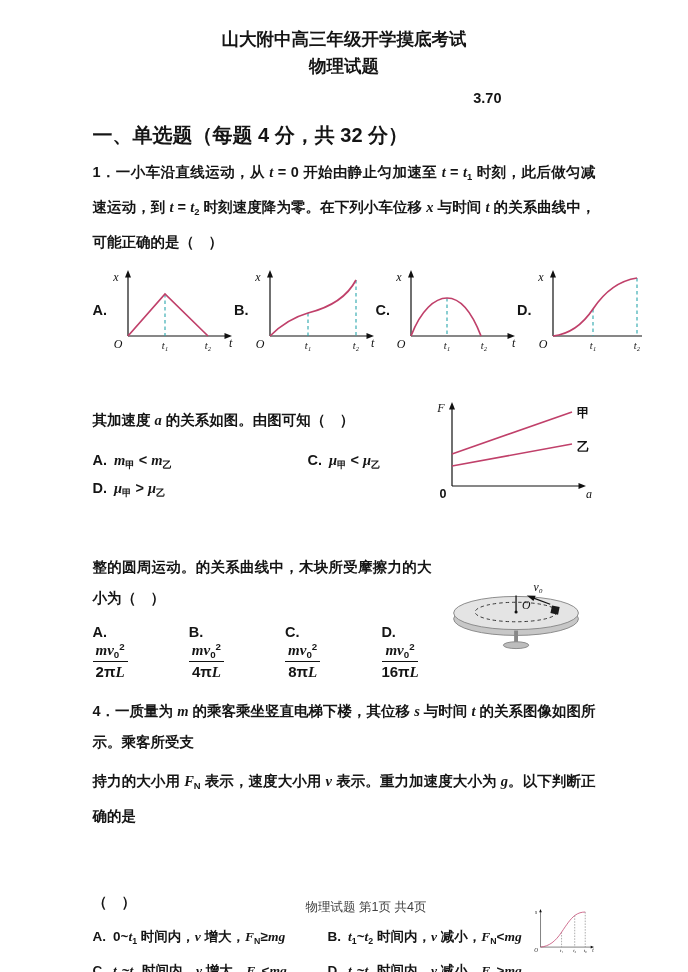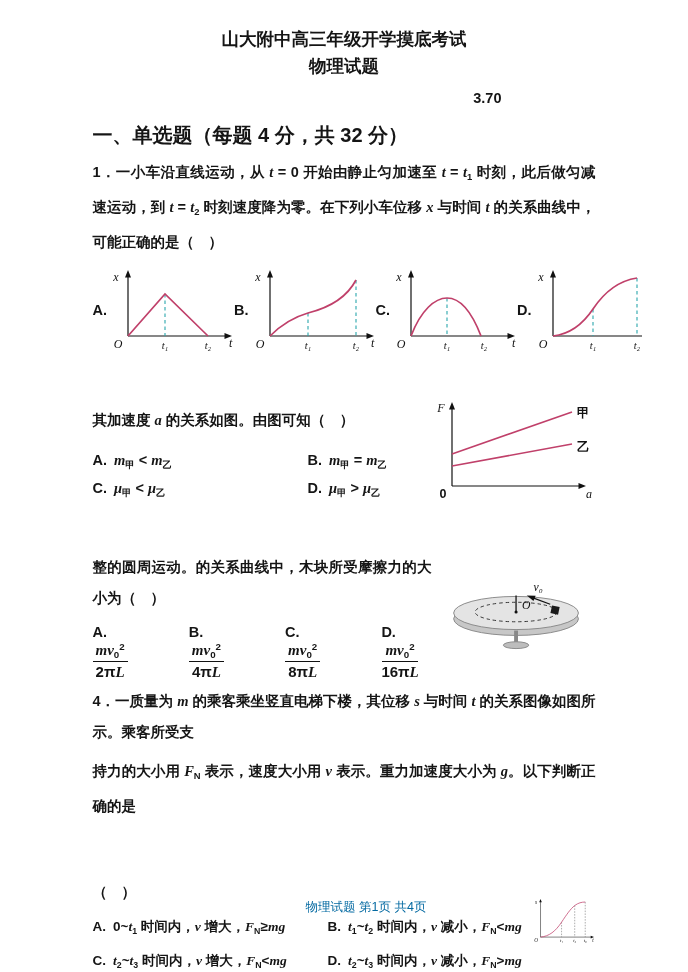--- a/index.html
+++ b/index.html
@@ -31,21 +31,21 @@
   text.gc { font-family:"Liberation Sans","DejaVu Sans",sans-serif; font-size:12.5px; fill:#111; font-weight:bold; }
   .q2-row, .q3-row, .q4-row { display:flex; align-items:center;margin-top:42px; }
   .q2-left, .q3-left, .q4-left { flex:1; padding-right:8px; }
   .q2-opts { display:grid; grid-template-columns:215px 1fr; row-gap:8px; margin-top:16px; }
   .q3-opts { display:flex; gap:48px; margin-top:10px; align-items:center; }
   .q4-opts { display:grid; grid-template-columns:235px 1fr; row-gap:16px; margin-top:10px; font-size:13.5px; }
   .q4-opts .opt { white-space:nowrap; }
   .opt-label { margin-right:7px; }
   .frac { display:inline-flex; flex-direction:column; align-items:center; vertical-align:middle; font-size:15px; line-height:1.3; }
   .frac .num { border-bottom:1.4px solid #111; padding:0 3px; }
-  .footer { position:absolute; left:0; right:0; bottom:56px; text-align:center; font-weight:normal; font-size:12.5px; color:#0369a1;padding-left:44px; }
+  .footer { position:absolute; left:0; right:0; bottom:56px; text-align:center; font-weight:normal; font-size:12.5px; color:#404040;padding-left:44px; }
 </style>
 </head>
 <body>
 
 <div class="page">
 
   <div class="title">山大附中高三年级开学摸底考试</div>
   <div class="title">物理试题</div>
   <div class="date-row">3.70</div>
 
@@ -125,21 +125,20 @@
       </svg>
     </div>
 
   </div>
 
   <div class="q2-row">
     <div class="q2-left">
       <div class="para">其加速度 <i>a</i> 的关系如图。由图可知（　）</div>
       <div class="q2-opts">
         <div class="opt"><span class="opt-label">A.</span><span><i>m</i><sub>甲</sub> &lt; <i>m</i><sub>乙</sub></span></div>
-        <div class="opt"><span class="opt-label">B.</span><span><i>m</i><sub>甲</sub> = <i>m</i><sub>乙</sub></span></div>
         <div class="opt"><span class="opt-label">C.</span><span><i>μ</i><sub>甲</sub> &lt; <i>μ</i><sub>乙</sub></span></div>
         <div class="opt"><span class="opt-label">D.</span><span><i>μ</i><sub>甲</sub> &gt; <i>μ</i><sub>乙</sub></span></div>
       </div>
     </div>
     <svg width="170" height="106" viewBox="0 0 170 106">
       <line class="axis" x1="26" y1="90" x2="26" y2="12"></line>
       <polygon class="axisf" points="26,6 23,13.5 29,13.5"></polygon>
       <line class="axis" x1="26" y1="90" x2="154" y2="90"></line>
       <polygon class="axisf" points="160,90 152.5,87 152.5,93"></polygon>
       <line stroke-width="1.6" x1="26" y1="58" x2="146" y2="16" stroke="#c0406a"></line>
@@ -183,21 +182,21 @@
       <text class="gt" x="84" y="42">O</text>
       <rect x="114" y="39" width="8" height="8" fill="#1a1a1a" transform="rotate(12 118 43)"></rect>
       <line x1="113" y1="37" x2="94" y2="30" stroke="#111" stroke-width="1.3"></line>
       <polygon class="axisf" points="89,28 98.1,28.2 95.9,33.8"></polygon>
       <text class="gt" x="96" y="23">v₀</text>
       <line x1="78" y1="64" x2="78" y2="77" stroke="#888" stroke-width="4"></line>
       <ellipse cx="78" cy="79" rx="13" ry="3.5" fill="#bdbdbd" stroke="#8a8a8a"></ellipse>
     </svg>
   </div>
 
-  <div class="para" style="margin-top:3px">4．一质量为 <i>m</i> 的乘客乘坐竖直电梯下楼，其位移 <i>s</i> 与时间 <i>t</i> 的关系图像如图所示。乘客所受支</div>
+  <div class="para" style="margin-top:13px">4．一质量为 <i>m</i> 的乘客乘坐竖直电梯下楼，其位移 <i>s</i> 与时间 <i>t</i> 的关系图像如图所示。乘客所受支</div>
   <div class="para">持力的大小用 <i>F</i><sub>N</sub> 表示，速度大小用 <i>v</i> 表示。重力加速度大小为 <i>g</i>。以下判断正确的是</div>
   <div class="q4-row">
     <div class="q4-left">
       <div class="para">（　）</div>
       <div class="q4-opts">
         <div class="opt"><span class="opt-label">A.</span><span>0~<i>t</i><sub>1</sub> 时间内，<i>v</i> 增大，<i>F</i><sub>N</sub>≥<i>mg</i></span></div>
         <div class="opt"><span class="opt-label">B.</span><span><i>t</i><sub>1</sub>~<i>t</i><sub>2</sub> 时间内，<i>v</i> 减小，<i>F</i><sub>N</sub>&lt;<i>mg</i></span></div>
         <div class="opt"><span class="opt-label">C.</span><span><i>t</i><sub>2</sub>~<i>t</i><sub>3</sub> 时间内，<i>v</i> 增大，<i>F</i><sub>N</sub>&lt;<i>mg</i></span></div>
         <div class="opt"><span class="opt-label">D.</span><span><i>t</i><sub>2</sub>~<i>t</i><sub>3</sub> 时间内，<i>v</i> 减小，<i>F</i><sub>N</sub>&gt;<i>mg</i></span></div>
       </div>

